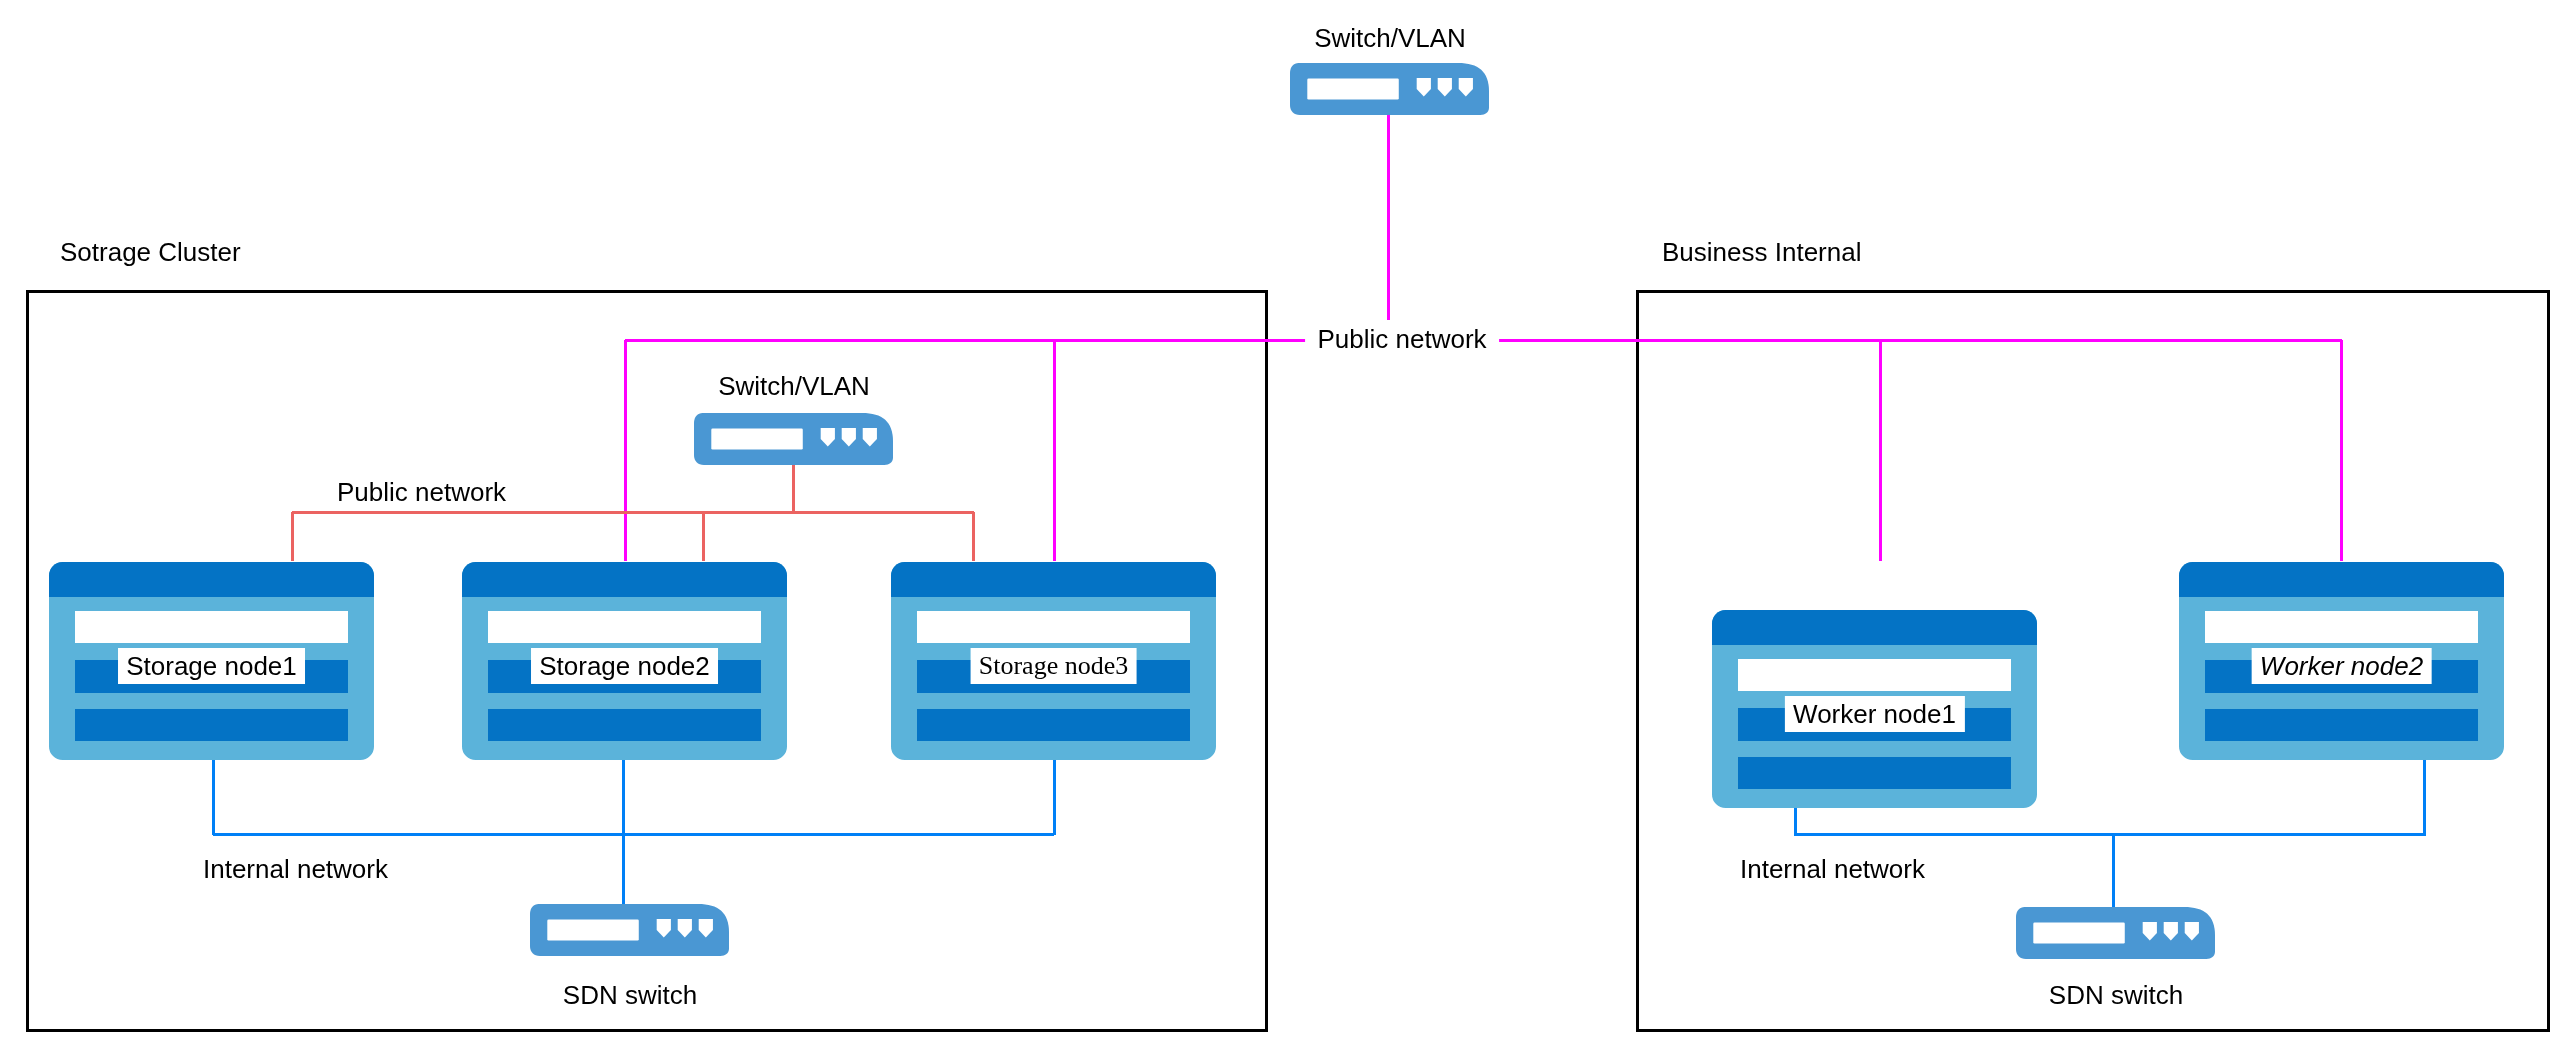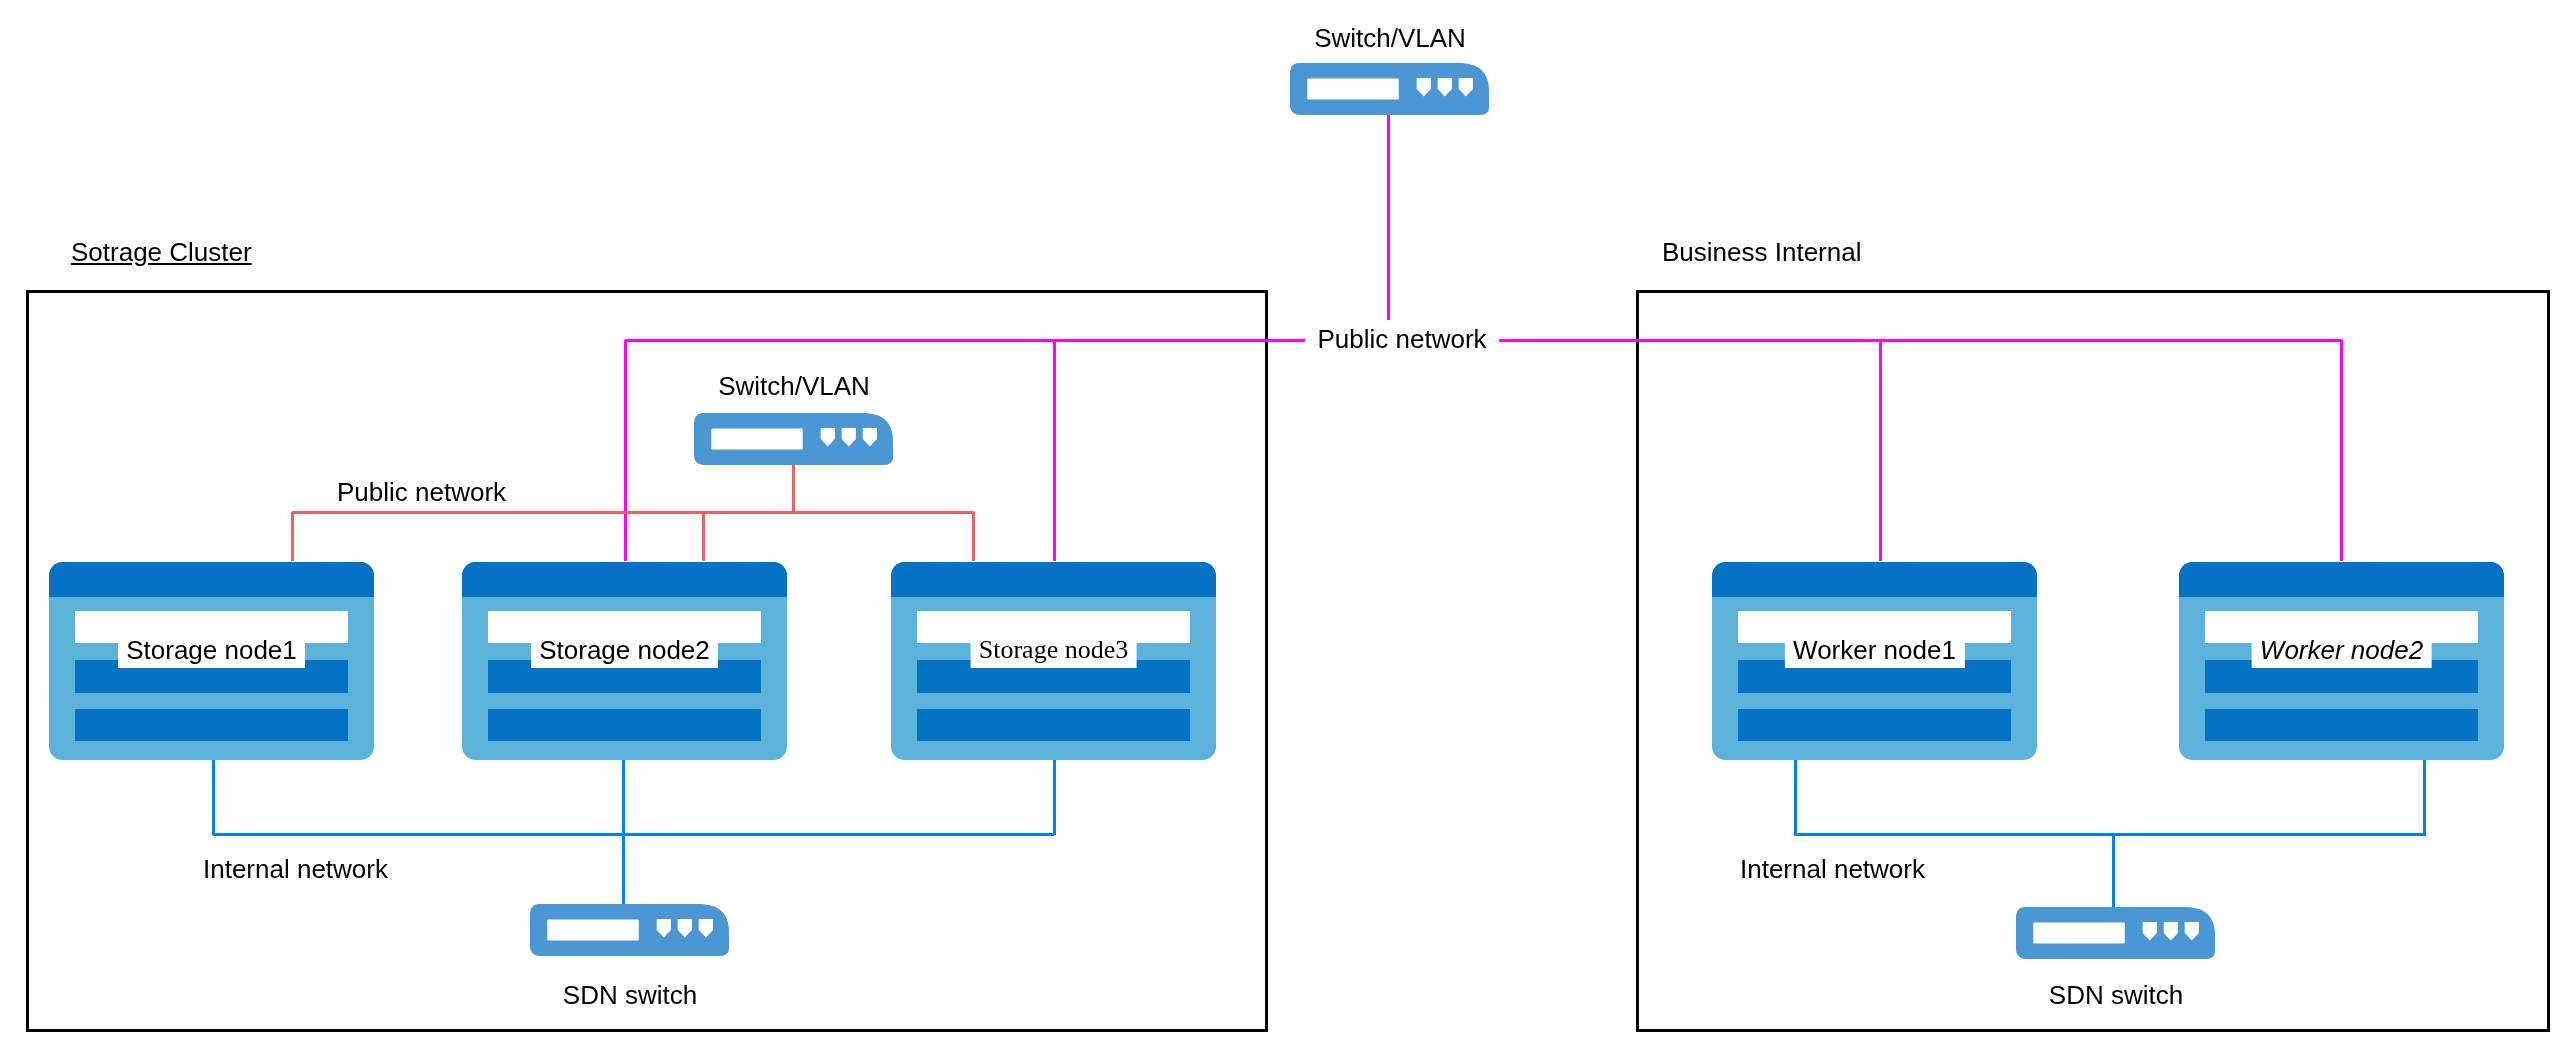--- a/index.html
+++ b/index.html
@@ -22,21 +22,21 @@
   .server-node{
     position:absolute;top:562px;width:325px;height:198px;background:#5BB3DA;
     border-radius:13.6px;overflow:hidden;
   }
   .srv-header{position:absolute;left:0;top:0;right:0;height:35px;background:#0473C5;}
   .srv-bar{position:absolute;left:26px;right:26px;}
   .srv-bar.white{top:49px;height:32px;background:#ffffff;}
   .srv-bar.dark1{top:98px;height:33px;background:#0473C5;}
   .srv-bar.dark2{top:147px;height:32px;background:#0473C5;}
   .srv-label{
-    position:absolute;top:70px;height:36px;left:50%;transform:translateX(-50%);
+    position:absolute;top:86px;height:36px;left:50%;transform:translateX(-50%);
     background:#ffffff;padding:0 8.7px;font-size:26px;line-height:36px;white-space:nowrap;
   }
   .switch-icon{position:absolute;width:199px;height:52px;}
   .public-label{
     position:absolute;transform:translateX(-50%);background:#ffffff;
     font-size:26px;line-height:1.2;padding:3.7px 12.4px;white-space:nowrap;
   }
 </style>
 </head>
 <body>
@@ -116,36 +116,36 @@
     <div class="srv-label">Storage node2</div>
   </div>
   <div class="server-node" style="left:891px;font-family:Liberation Serif, serif;">
     <div class="srv-header"></div>
     <div class="srv-bar white"></div>
     <div class="srv-bar dark1"></div>
     <div class="srv-bar dark2"></div>
     <div class="srv-label">Storage node3</div>
   </div>
 
-  <div class="server-node" style="left:1712px;">
+  <div class="server-node" style="left:1712px;margin-top:48px;">
     <div class="srv-header"></div>
     <div class="srv-bar white"></div>
     <div class="srv-bar dark1"></div>
     <div class="srv-bar dark2"></div>
     <div class="srv-label">Worker node1</div>
   </div>
   <div class="server-node" style="left:2179px;font-style:italic;">
     <div class="srv-header"></div>
     <div class="srv-bar white"></div>
     <div class="srv-bar dark1"></div>
     <div class="srv-bar dark2"></div>
     <div class="srv-label">Worker node2</div>
   </div>
 
-  <div class="lbl" style="left:71px;top:238px;text-decoration:underline;">Sotrage Cluster</div>
+  <div class="lbl" style="left:60px;top:238px;">Sotrage Cluster</div>
   <div class="lbl" style="left:1662px;top:238px;">Business Internal</div>
 
   <div class="lbl centered" style="left:1390px;top:23.5px;">Switch/VLAN</div>
   <div class="lbl centered" style="left:794px;top:372px;">Switch/VLAN</div>
 
   <div class="lbl" style="left:337px;top:478px;">Public network</div>
 
   <div class="public-label" style="left:1402px;top:320px;">Public network</div>
 
   <div class="lbl" style="left:203px;top:855px;">Internal network</div>

